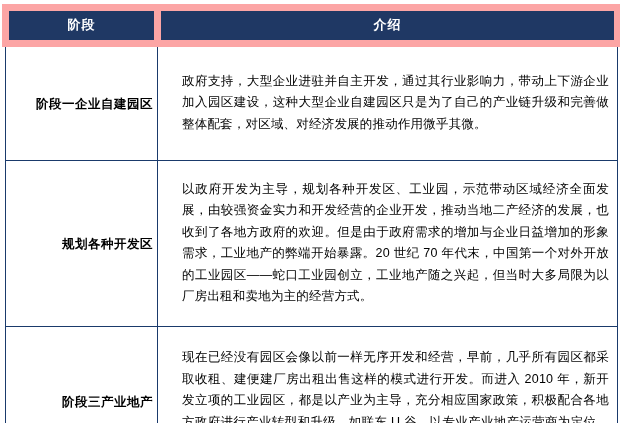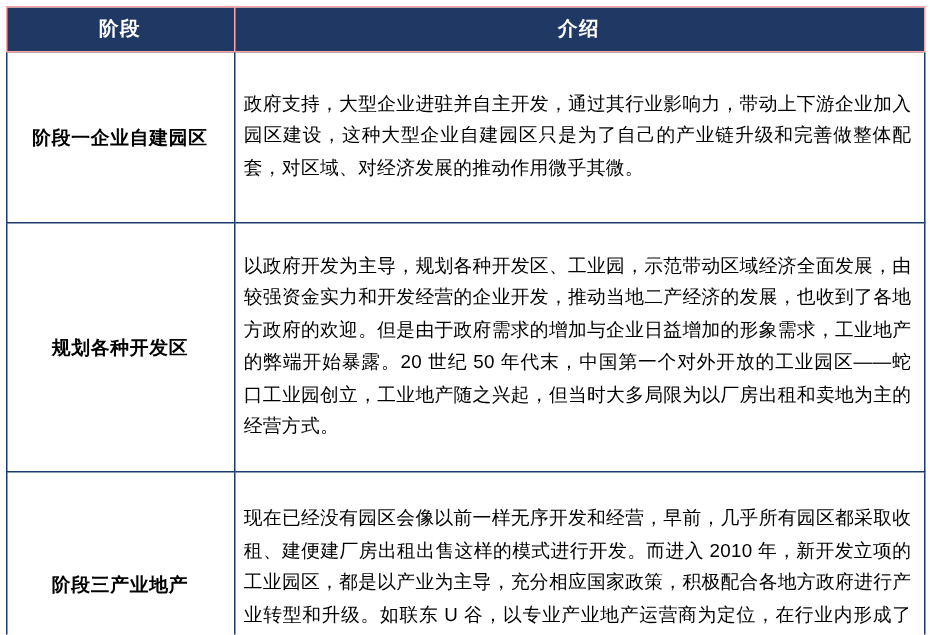--- a/index.html
+++ b/index.html
@@ -32,37 +32,37 @@
     vertical-align: middle;
   }
   table.stage-table thead th {
     background: #1f3864;
     color: #ffffff;
     font-size: 13px;
     font-weight: bold;
     text-align: center;
     padding: 5px 0 6px 0;
     letter-spacing: 1px;
-    border: 1px solid #fca5a5;
+    border: 7px solid #fca5a5;
   }
   col.col-stage { width: 152px; }
   col.col-desc  { width: 460px; }
 
   td.stage-cell {
-    text-align: center;
+    text-align: right;
     font-size: 12.5px;
     font-weight: bold;
     padding: 6px 4px;
     line-height: 1.6;
     letter-spacing: 0.5px;
   }
   td.desc-cell {
     text-align: left;
     font-size: 12.5px;
-    padding: 6px 8px 7px 6px;
+    padding: 6px 8px 7px 24px;
     line-height: 1.72;
     text-align: justify;
     text-justify: inter-ideograph;
     letter-spacing: 0.2px;
   }
   tr.row-1 td { height: 100px; }
   tr.row-2 td { height: 152px; }
   tr.row-3 td { height: 136px; }
 </style>
 </head>
@@ -80,21 +80,21 @@
         <th>介绍</th>
       </tr>
     </thead>
     <tbody>
       <tr class="row-1">
         <td class="stage-cell">阶段一企业自建园区</td>
         <td class="desc-cell">政府支持，大型企业进驻并自主开发，通过其行业影响力，带动上下游企业加入园区建设，这种大型企业自建园区只是为了自己的产业链升级和完善做整体配套，对区域、对经济发展的推动作用微乎其微。</td>
       </tr>
       <tr class="row-2">
         <td class="stage-cell">规划各种开发区</td>
-        <td class="desc-cell">以政府开发为主导，规划各种开发区、工业园，示范带动区域经济全面发展，由较强资金实力和开发经营的企业开发，推动当地二产经济的发展，也收到了各地方政府的欢迎。但是由于政府需求的增加与企业日益增加的形象需求，工业地产的弊端开始暴露。20 世纪 50 年代末，中国第一个对外开放的工业园区——蛇口工业园创立，工业地产随之兴起，但当时大多局限为以厂房出租和卖地为主的经营方式。</td>
+        <td class="desc-cell">以政府开发为主导，规划各种开发区、工业园，示范带动区域经济全面发展，由较强资金实力和开发经营的企业开发，推动当地二产经济的发展，也收到了各地方政府的欢迎。但是由于政府需求的增加与企业日益增加的形象需求，工业地产的弊端开始暴露。20 世纪 70 年代末，中国第一个对外开放的工业园区——蛇口工业园创立，工业地产随之兴起，但当时大多局限为以厂房出租和卖地为主的经营方式。</td>
       </tr>
       <tr class="row-3">
         <td class="stage-cell">阶段三产业地产</td>
         <td class="desc-cell">现在已经没有园区会像以前一样无序开发和经营，早前，几乎所有园区都采取收租、建便建厂房出租出售这样的模式进行开发。而进入 2010 年，新开发立项的工业园区，都是以产业为主导，充分相应国家政策，积极配合各地方政府进行产业转型和升级。如联东 U 谷，以专业产业地产运营商为定位，在行业内形成了龙头地位。</td>
       </tr>
     </tbody>
   </table>
 </div>
 
 </body></html>

